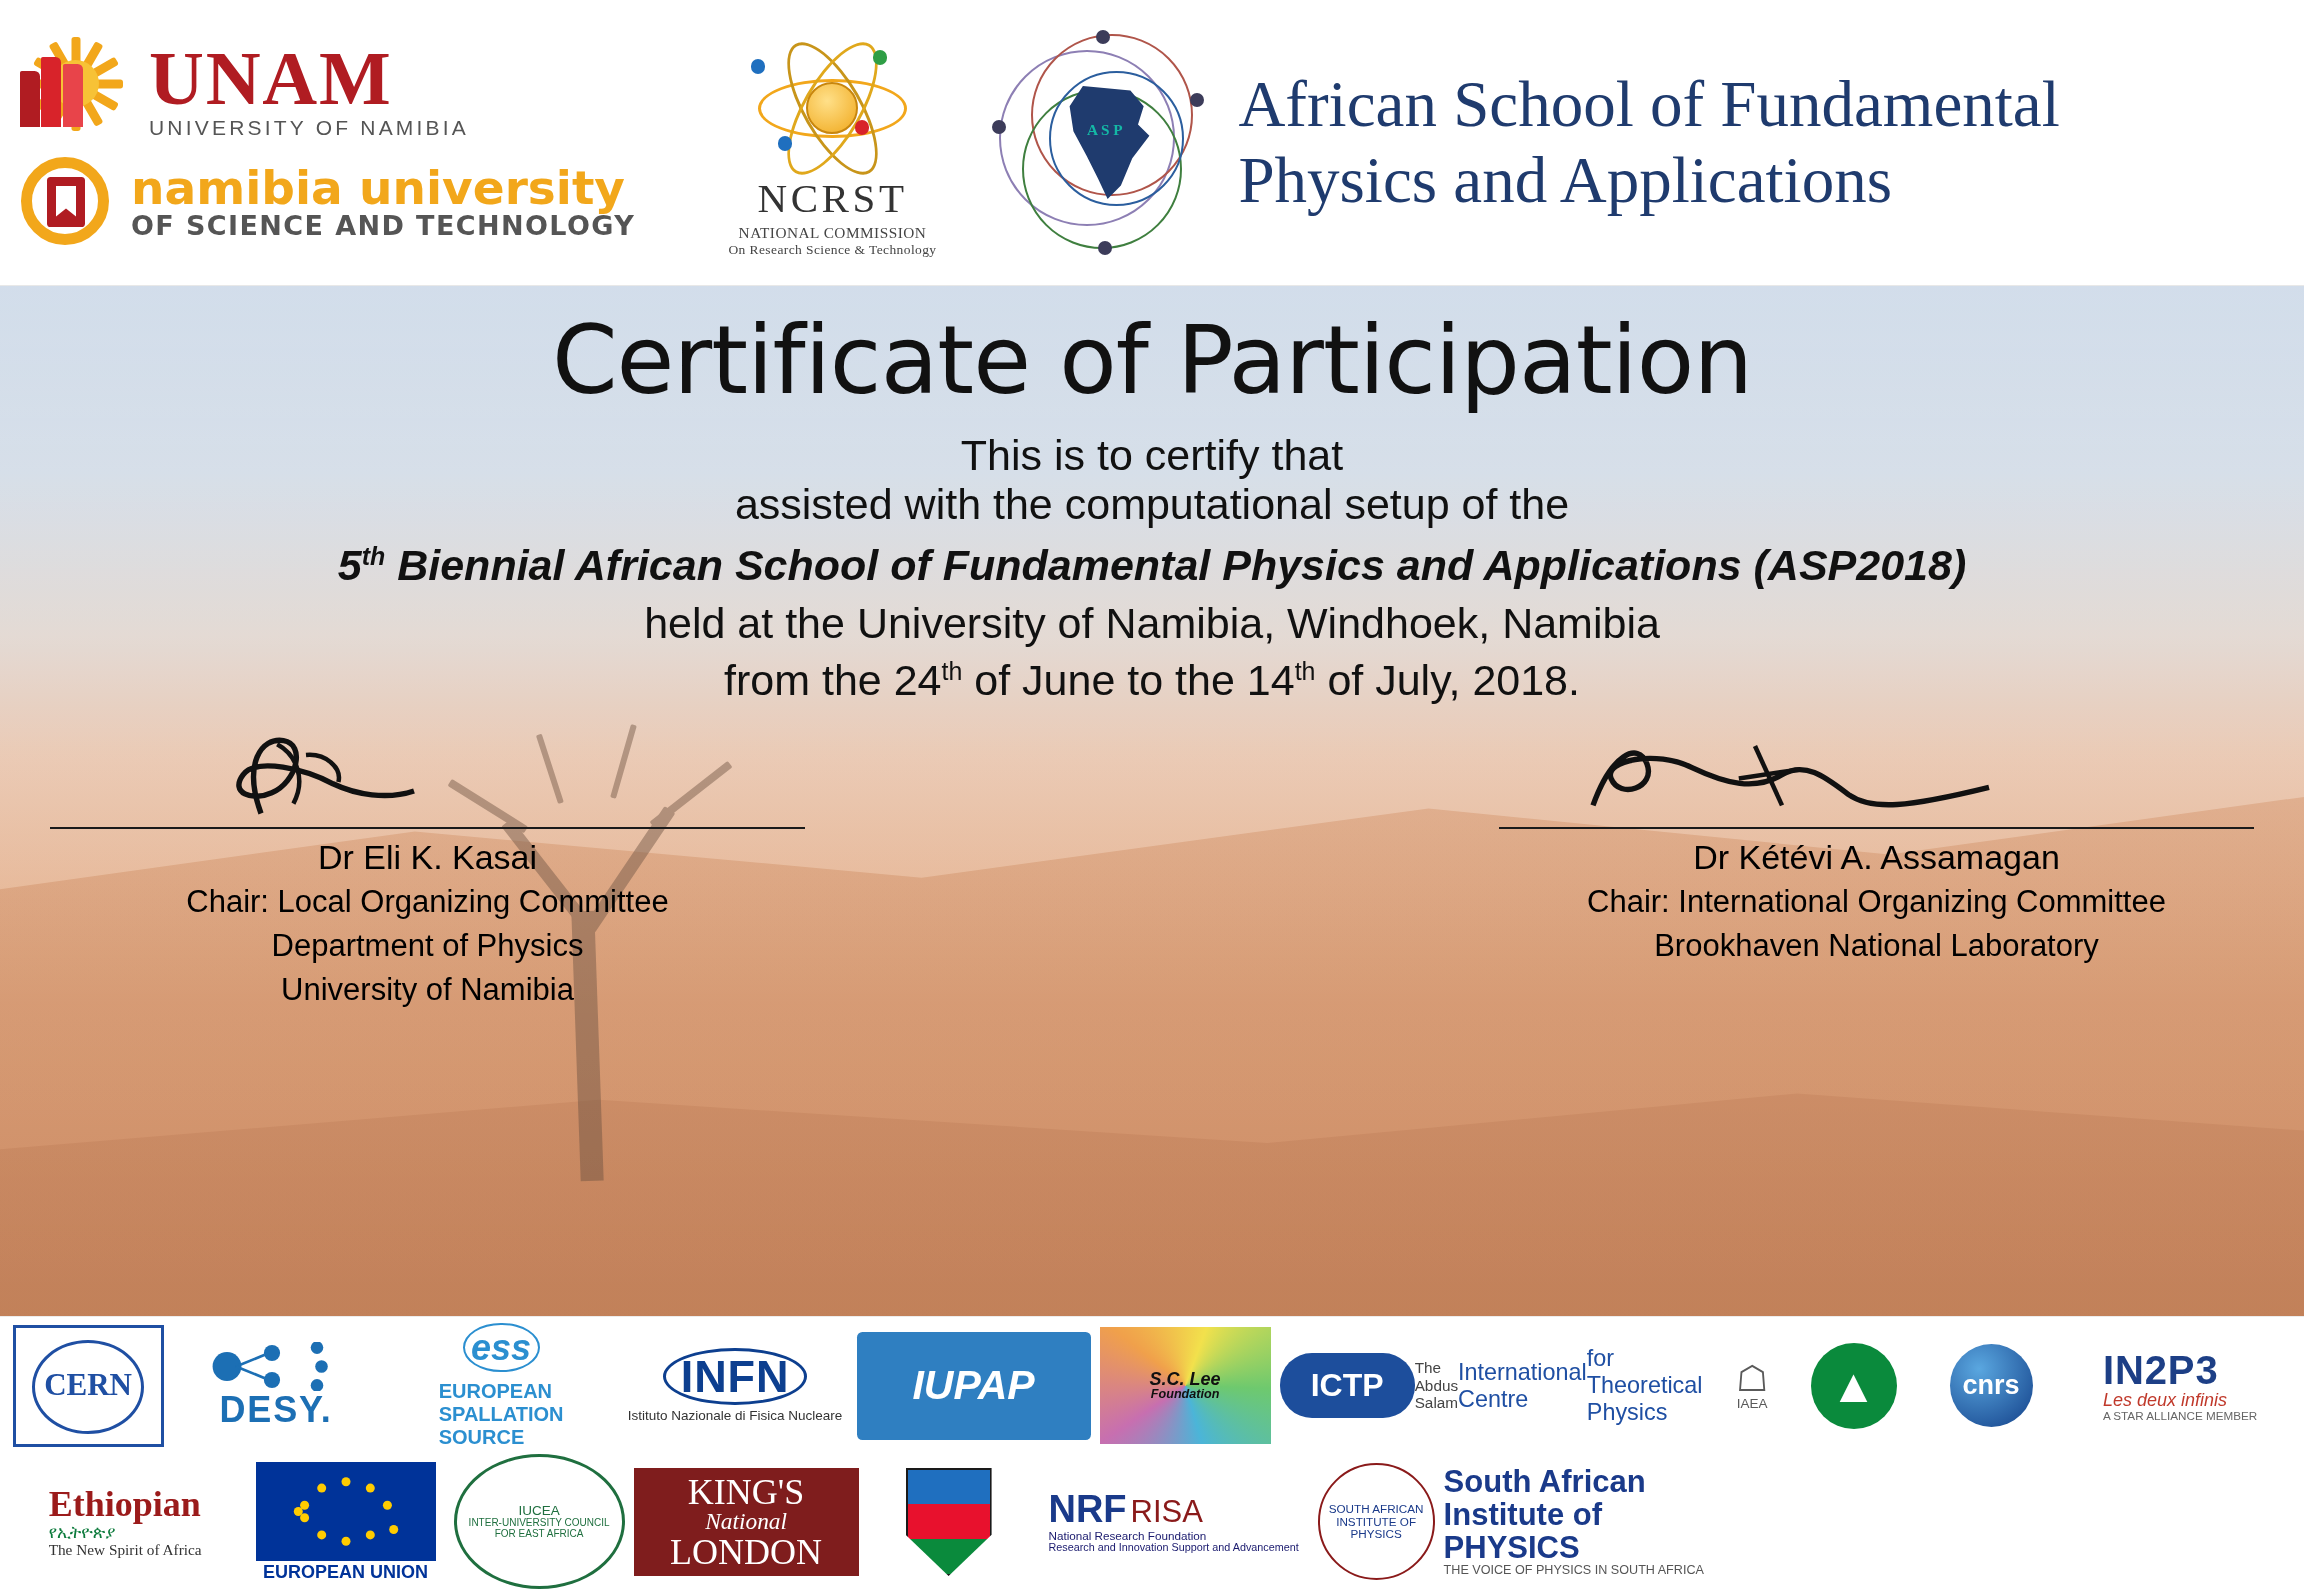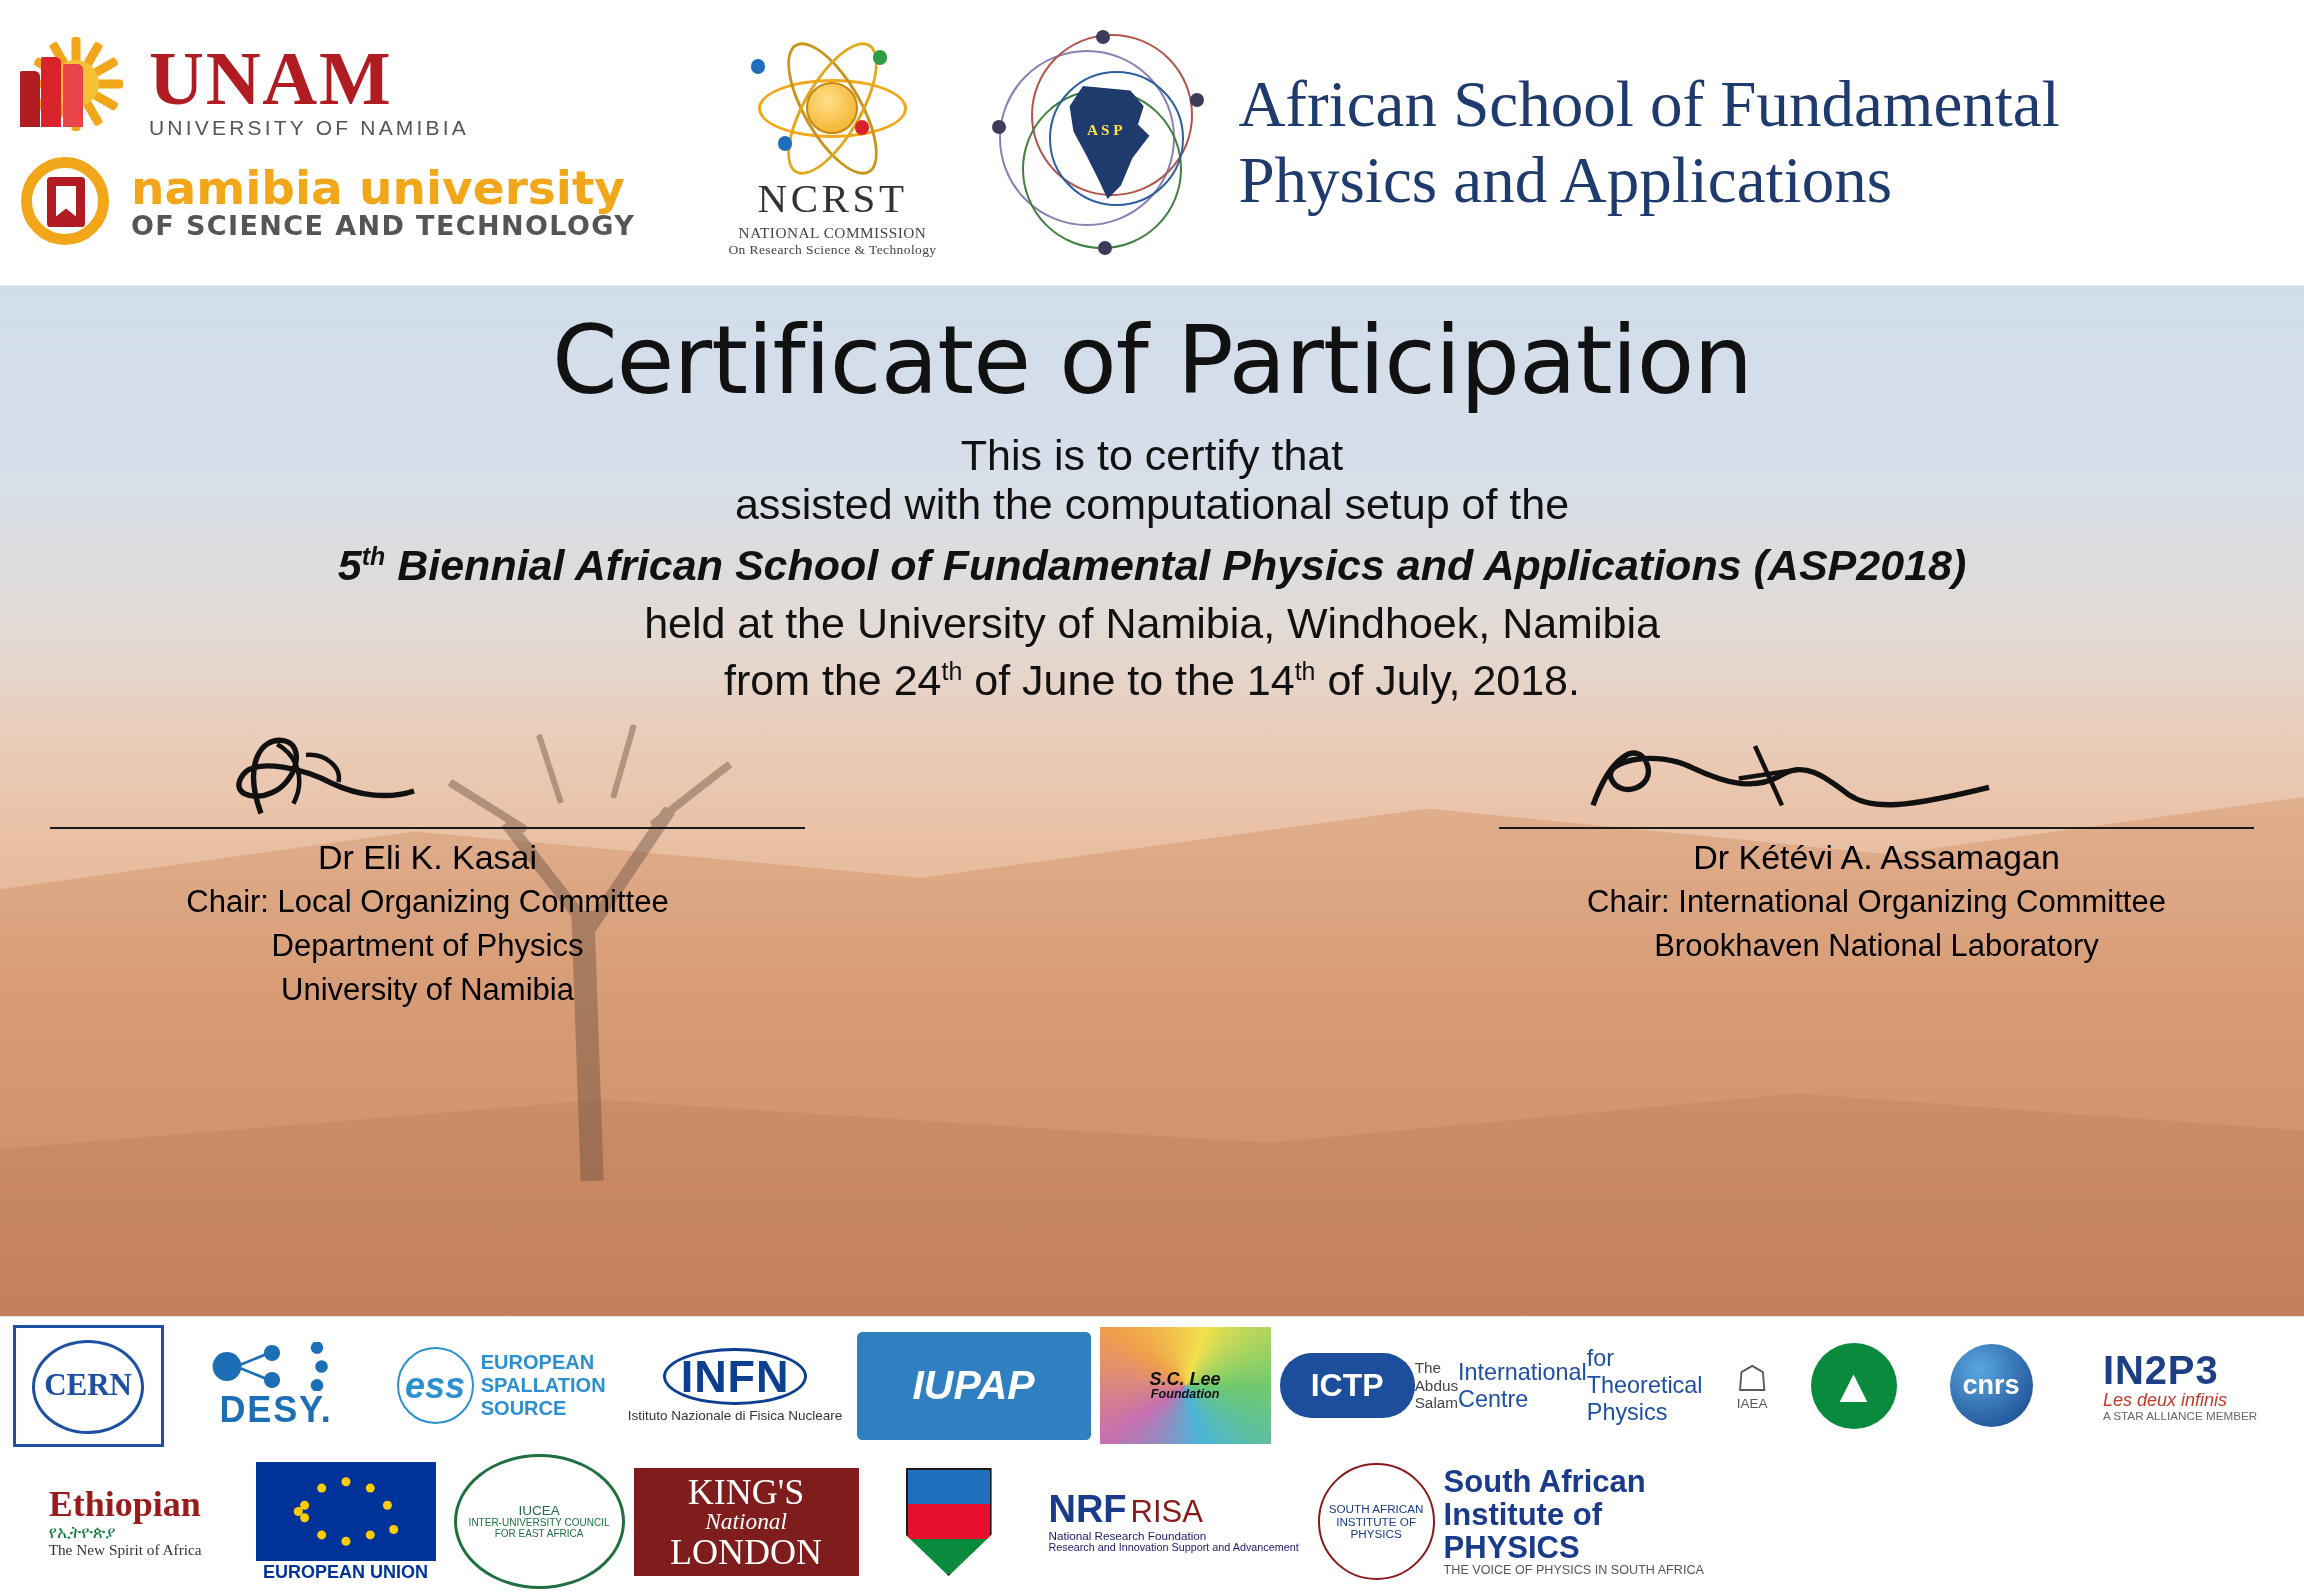--- a/index.html
+++ b/index.html
@@ -195,21 +195,21 @@
   .asp-mark .d3 { left: 200px; top: 63px;}
   .asp-mark .d4 { left: 108px; top: 211px;}
   .asp-africa {
     position:absolute; left: 72px; top: 56px;
     width: 95px; height: 113px;
     background: #1f3b6e;
     clip-path: polygon(22% 0,72% 4%,86% 18%,80% 34%,92% 44%,74% 64%,62% 88%,48% 100%,38% 82%,26% 62%,12% 40%,8% 18%);
   }
   .asp-africa span {
     position:absolute; left: 25px; top: 36px;
-    color:#fde047; font-size: 15.3px; font-weight:bold;
+    color:#14b8a6; font-size: 15.3px; font-weight:bold;
     font-family:"Liberation Serif", serif; line-height: 1.0;
     text-align:center;
   }
   .asp-title {
     font-family: "Liberation Serif", serif;
     font-size: 65px;
     color: #1f3b6e;
     line-height: 1.16;
     white-space: nowrap;
   }
@@ -364,21 +364,21 @@
   }
   .cern .ring {
     position:absolute; left: 16px; top: 12.6px; width: 112px; height: 94px;
     border: 3.6px solid #1f4fa3; border-radius: 50%;
   }
   .cern span { position: relative; z-index: 2; background: #fff; padding: 0 3.6px;}
 
   .desy { width: 207px; color:#1c6fb4; }
   .desy .dots { display:flex; gap:3.6px; align-items:center;}
   .desy b { font-size: 36px; letter-spacing: 1.8px;}
-  .ess { width: 225px; display:flex; align-items:center; gap:7.2px;}
+  .ess { width: 225px; display:flex; align-items:center; gap:7.2px;flex-direction:column;}
   .ess .circ {
     width: 77px;height:77px;border-radius:50%;
     border:2.7px solid #2b8fd0; color:#2b8fd0;
     display:flex;align-items:center;justify-content:center;
     font-size: 36px; font-weight:bold; font-style: italic;
   }
   .ess .txt { color:#2b8fd0; font-size:20px; text-align:left; font-weight:bold; line-height:1.15;}
   .infn {
     width: 225px; color:#0d3f8f; font-weight:bold;
     display:flex; flex-direction:column; align-items:center;

